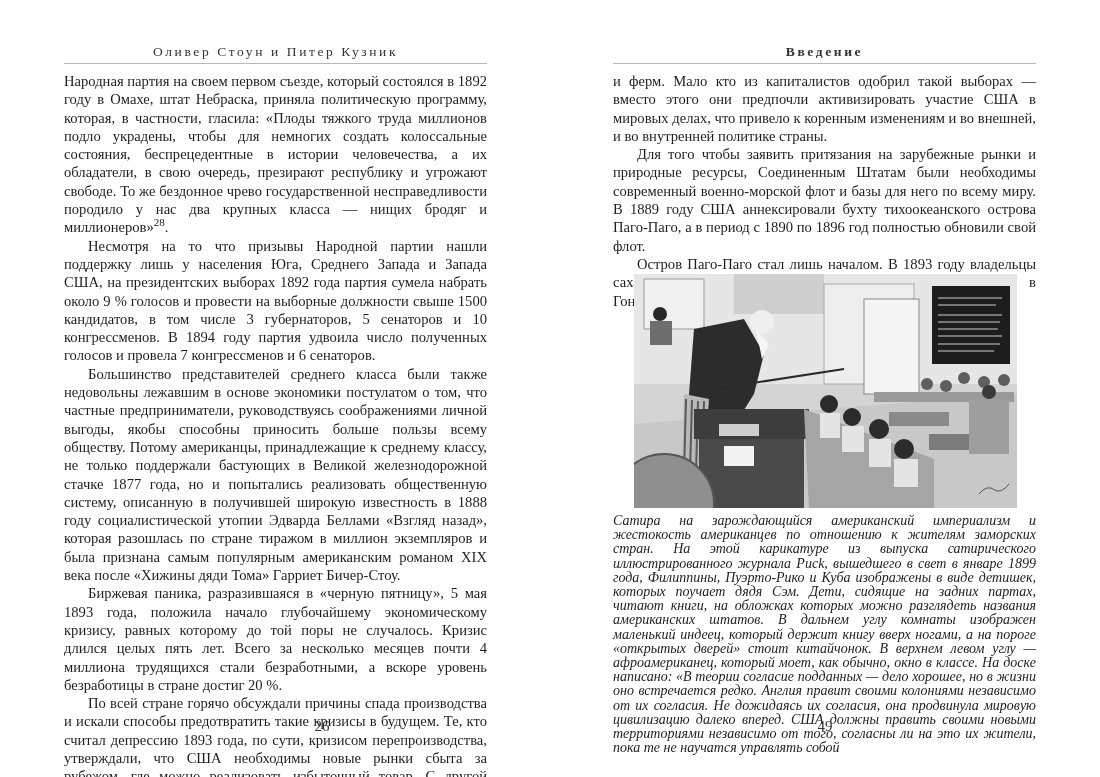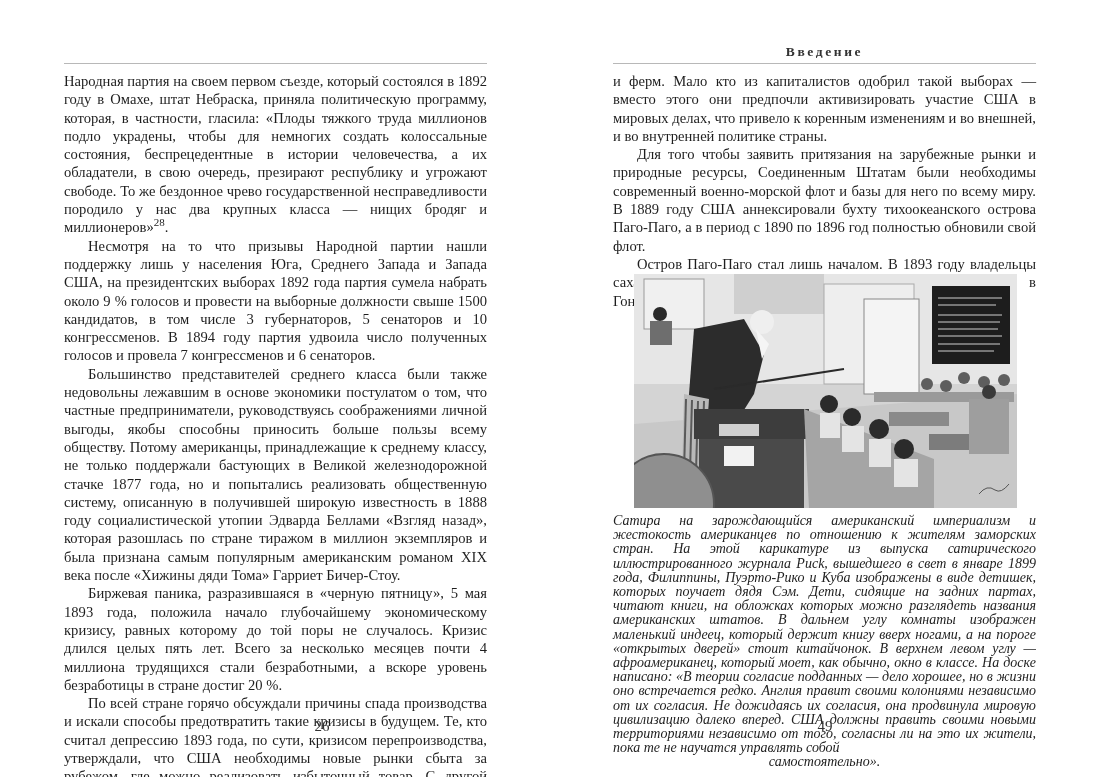--- a/index.html
+++ b/index.html
@@ -43,20 +43,21 @@
     position: absolute; top: 718px; width: 100%; text-align: center;
     font-family: "Liberation Serif", serif; font-size: 15px; color: #333;
   }
   .page.left .folio { left: 0; width: 550px; margin-left: -0px; padding-left: 47px; }
   .page.left .folio { left: 0; text-indent: 0; }
 </style>
 </head>
 <body>
 
 <div class="page left">
+  <div class="running-head">Оливер Стоун и Питер Кузник</div>
   <div class="head-rule"></div>
   <div class="body-text">
     <p><span>Народная партия на своем первом съезде, который состоялся в 1892 году в Омахе, штат Небраска, приняла политическую программу, которая, в частности, гласила: «Плоды тяжкого труда миллионов подло украдены, чтобы для немногих создать колоссальные состояния, беспрецедентные в истории человечества, а их обладатели, в свою очередь, презирают республику и угрожают свободе. То же бездонное чрево государственной несправедливости породило у нас два крупных класса — нищих бродяг и миллионеров»</span><sup>28</sup>.</p>
     <p class="indent">Несмотря на то что призывы Народной партии нашли поддержку лишь у населения Юга, Среднего Запада и Запада США, на президентских выборах 1892 года партия сумела набрать около 9 % голосов и провести на выборные должности свыше 1500 кандидатов, в том числе 3 губернаторов, 5 сенаторов и 10 конгрессменов. В 1894 году партия удвоила число полученных голосов и провела 7 конгрессменов и 6 сенаторов.</p>
     <p class="indent">Большинство представителей среднего класса были также недовольны лежавшим в основе экономики постулатом о том, что частные предприниматели, руководствуясь соображениями личной выгоды, якобы способны приносить больше пользы всему обществу. Потому американцы, принадлежащие к среднему классу, не только поддержали бастующих в Великой железнодорожной стачке 1877 года, но и попытались реализовать общественную систему, описанную в получившей широкую известность в 1888 году социалистической утопии Эдварда Беллами «Взгляд назад», которая разошлась по стране тиражом в миллион экземпляров и была признана самым популярным американским романом XIX века после «Хижины дяди Тома» Гарриет Бичер-Стоу.</p>
     <p class="indent">Биржевая паника, разразившаяся в «черную пятницу», 5 мая 1893 года, положила начало глубочайшему экономическому кризису, равных которому до той поры не случалось. Кризис длился целых пять лет. Всего за несколько месяцев почти 4 миллиона трудящихся стали безработными, а вскоре уровень безработицы в стране достиг 20 %.</p>
     <p class="indent">По всей стране горячо обсуждали причины спада производства и искали способы предотвратить такие кризисы в будущем. Те, кто считал депрессию 1893 года, по сути, кризисом перепроизводства, утверждали, что США необходимы новые рынки сбыта за рубежом, где можно реализовать избыточный товар. С другой стороны, социалисты, активисты профсоюзов и реформаторы пришли к выводу, что кризис 1890-х годов возник в результате недопотребления, и предложили другой выход: перераспределить доходы таким образом, чтобы трудящиеся смогли покупать товары, поступающие в продажу с американских заводов</p>
   </div>
   <div class="folio">26</div>
 </div>
@@ -143,16 +144,15 @@
 
       <circle cx="26" cy="40" r="7" fill="#2a2a2a"></circle>
       <rect x="16" y="47" width="22" height="24" fill="#6e6e6e"></rect>
 
       <path d="M345 220 q8 -10 16 -4 q6 4 14 -6" stroke="#555" fill="none" stroke-width="1"></path>
     </svg>
   </div>
 
   <div class="caption">
     <span>Сатира на зарождающийся американский империализм и жестокость американцев по отношению к жителям заморских стран. На этой карикатуре из выпуска сатирического иллюстрированного журнала Puck, вышедшего в свет в январе 1899 года, Филиппины, Пуэрто-Рико и Куба изображены в виде детишек, которых поучает дядя Сэм. Дети, сидящие на задних партах, читают книги, на обложках которых можно разглядеть названия американских штатов. В дальнем углу комнаты изображен маленький индеец, который держит книгу вверх ногами, а на пороге «открытых дверей» стоит китайчонок. В верхнем левом углу — афроамериканец, который моет, как обычно, окно в классе. На доске написано: «В теории согласие подданных — дело хорошее, но в жизни оно встречается редко. Англия правит своими колониями независимо от их согласия. Не дожидаясь их согласия, она продвинула мировую цивилизацию далеко вперед. США должны править своими новыми территориями независимо от того, согласны ли на это их жители, пока те не научатся управлять собой</span>
-    <span class="last">самостоятельно».</span>
   </div>
   <div class="folio">49</div>
 </div>
 
 </body></html>

